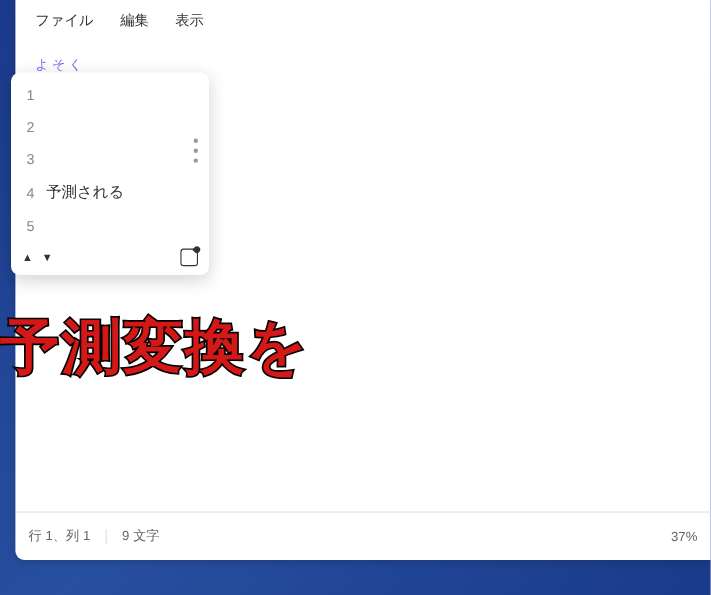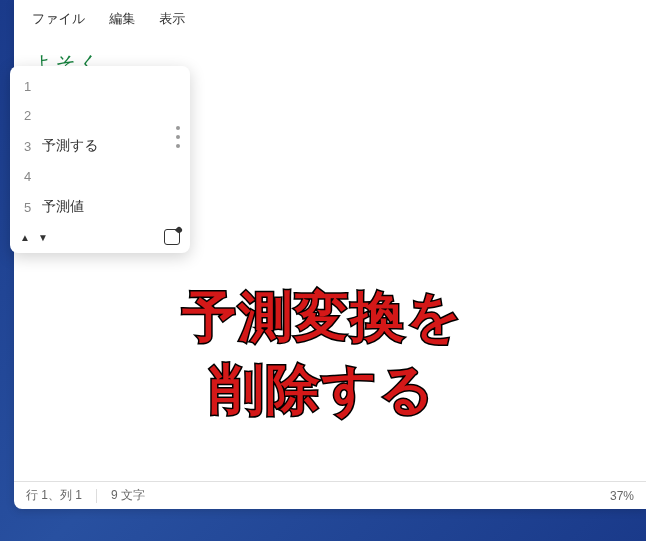--- a/index.html
+++ b/index.html
@@ -33,22 +33,22 @@
     .menubar-item {
       padding: 4px 10px;
       cursor: default;
     }
     .editor-area {
       flex: 1;
       position: relative;
       padding: 12px 18px;
     }
     .ime-input {
-      font-size: 20px;
-      color: #15803d;
+      font-size: 12px;
+      color: #8b5cf6;
       position: relative;
       display: inline-block;
     }
     .ime-underline {
       border-bottom: 1px dotted #666;
       padding-bottom: 1px;
       letter-spacing: 3px;
     }
     .ime-popup {
       position: absolute;
@@ -115,40 +115,40 @@
       right: -3px; top: -3px;
       width: 6px; height: 6px;
       background: #333;
       border-radius: 50% 50% 50% 0;
       transform: rotate(45deg);
     }
     .overlay-text {
       position: absolute;
       left: 0; right: 0;
       top: 280px;
-      text-align: center;
+      text-align: left;
       pointer-events: none;
     }
     .overlay-line {
       font-size: 54px;
       font-weight: 900;
       color: #d41818;
       -webkit-text-stroke: 3px #000000;
       text-stroke: 3px #000000;
       paint-order: stroke fill;
       line-height: 1.35;
       letter-spacing: 2px;
     }
     .statusbar {
       display: flex;
       align-items: center;
       border-top: 1px solid #e0e0e0;
       font-size: 12px;
       color: #666;
-      height: 28px;
+      height: 44px;
       padding: 0 8px;
     }
     .status-sep {
       width: 1px;
       height: 14px;
       background: #ddd;
       margin: 0 10px;
     }
     .status-item { padding: 0 4px; }
     .status-spacer { flex: 1; }
@@ -182,41 +182,39 @@
 
 <div class="ime-popup">
   <div class="candidate">
     <span class="candidate-num">1</span>
   </div>
   <div class="candidate">
     <span class="candidate-num">2</span>
   </div>
   <div class="candidate">
     <span class="candidate-num">3</span>
-    <span class="candidate-text">予測する</span>
   </div>
   <div class="candidate">
     <span class="candidate-num">4</span>
+    <span class="candidate-text">予測される</span>
   </div>
   <div class="candidate">
     <span class="candidate-num">5</span>
-    <span class="candidate-text">予測値</span>
   </div>
 
   <div class="more-dots">
     <span></span>
       <span></span>
       <span></span>
   </div>
 
   <div class="popup-footer">
     <div class="arrow-group">
       <span>▲</span>
       <span>▼</span>
     </div>
     <div class="footer-icon"></div>
   </div>
 </div>
 
 <div class="overlay-text">
   <div class="overlay-line">予測変換を</div>
-  <div class="overlay-line">削除する</div>
 </div>
 
 </body></html>

